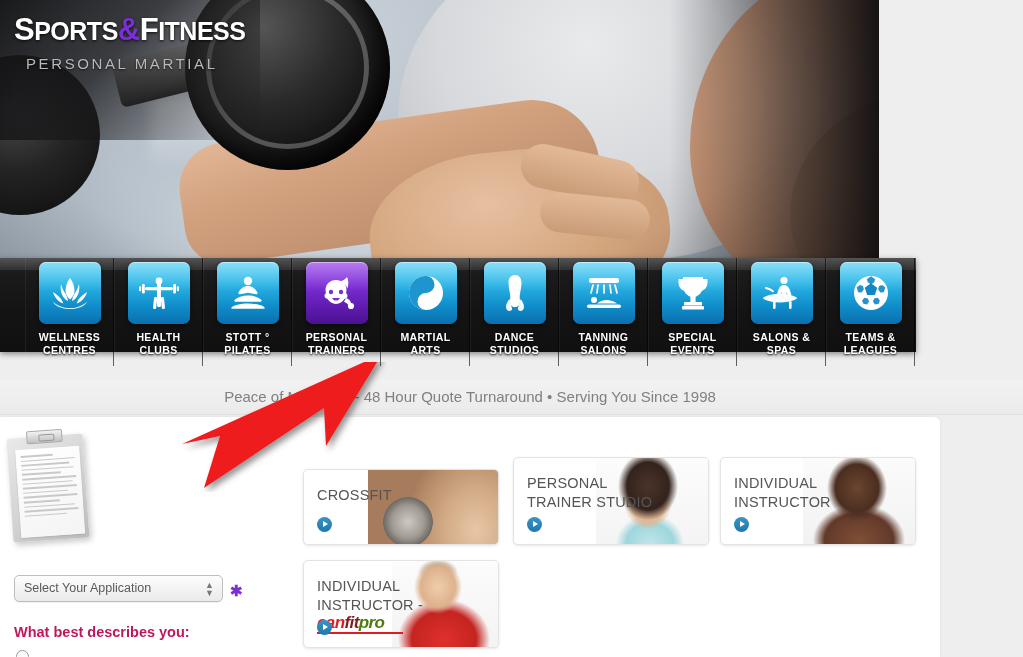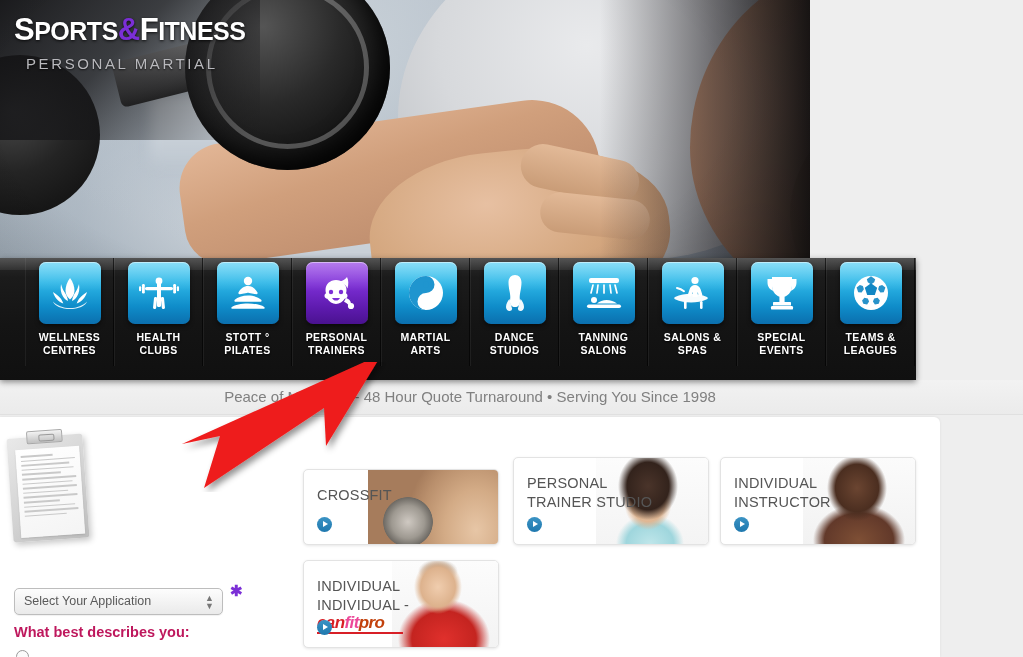--- a/index.html
+++ b/index.html
@@ -7,21 +7,21 @@
     width: 1023px; height: 657px;
     overflow: hidden;
     font-family: "Liberation Sans", sans-serif;
     background: #f0f0f0;
   }
 
   #page { position: relative; width: 1023px; height: 657px; background: #eeeeee; }
 
   
   .hero {
-    position: absolute; left: 0; top: 0; width: 810px; height: 262px;
+    position: absolute; left: 0; top: 0; width: 879px; height: 262px;
     overflow: hidden; background: #1a1a1a;
   }
   .hero-photo {
     position: absolute; inset: 0;
     background:
       
       radial-gradient(ellipse 300px 200px at 300px 60px, rgba(206,214,220,0.95) 0%, rgba(186,196,206,0.6) 60%, rgba(160,172,184,0) 100%),
       radial-gradient(ellipse 260px 170px at 250px 210px, rgba(214,220,226,0.9) 0%, rgba(186,196,206,0.4) 65%, rgba(160,172,184,0) 100%),
       linear-gradient(180deg, #c4ccd4 0%, #b4bec8 40%, #9fabb6 100%);
   }
@@ -118,21 +118,21 @@
   .logo-main .small { font-size: 25px; }
   .logo-main .amp { color: #7B2FD6; }
   .logo-sub {
     margin-top: 10px; margin-left: 12px;
     font-size: 15px; color: #b9b9bd; letter-spacing: 2.6px;
     text-shadow: 0 1px 2px rgba(0,0,0,0.7);
   }
 
   
   .navbar {
-    position: absolute; left: 0; top: 258px; width: 916px; height: 122px;
+    position: absolute; left: 0; top: 258px; width: 916px; height: 94px;
     background: linear-gradient(180deg,#2b2b2b 0%, #1b1b1b 16%, #141414 55%, #101010 100%);
     z-index: 5;
     box-shadow: 0 2px 6px rgba(0,0,0,0.45);
   }
   .nav-strip-top {
     position: absolute; left:0; top:0; width: 100%; height: 12px;
     background: linear-gradient(180deg,#6a6a6a 0%, #3a3a3a 100%);
     opacity: .65;
   }
   .nav-items { position: absolute; left: 25px; top: 0; display: flex; }
@@ -211,21 +211,21 @@
 
   .app-heading {
     position: absolute; left: 100px; top: 26px; width: 150px;
     font-size: 17.5px; font-weight: bold; color: #5C22A8;
     line-height: 21px; letter-spacing: .2px;
   }
   .app-desc {
     position: absolute; left: 100px; top: 78px; width: 148px;
     font-size: 13.5px; color: #6c6c6c; line-height: 19px;
   }
-  .select-wrap { position: absolute; left: 14px; top: 171px; }
+  .select-wrap { position: absolute; left: 14px; top: 158px; }
   .app-select {
     width: 209px; height: 27px;
     background: linear-gradient(180deg,#fdfdfd 0%,#eaeaea 100%);
     border: 1px solid #bdbdbd; border-radius: 5px;
     font-size: 12.5px; color: #5a5a5a;
     padding: 0 24px 0 9px; line-height: 25px;
     position: relative; cursor: pointer;
     box-shadow: 0 1px 1px rgba(0,0,0,0.06);
   }
   .select-arrows {
@@ -271,22 +271,22 @@
     content:""; position:absolute; left: 5.5px; top: 3.7px;
     border-left: 5px solid #fff;
     border-top: 3.6px solid transparent; border-bottom: 3.6px solid transparent;
   }
   .canfitpro {
     position: absolute; left: 13px; top: 52px; z-index: 3;
     font-size: 17px; font-weight: bold; font-style: italic;
     letter-spacing: -0.6px;
   }
   .cfp-can { color: #d81f26; }
-  .cfp-fit { color: #ec4899; }
-  .cfp-pro { color: #c2410c; }
+  .cfp-fit { color: #7f1d1d; }
+  .cfp-pro { color: #4d7c0f; }
   .cfp-underline {
     position: absolute; left: 13px; top: 71px; width: 86px; height: 2px;
     background: #d81f26; z-index: 3;
   }
 
   
   .ph-crossfit {
     width: 130px;
     background:
       radial-gradient(circle 34px at 40px 52px, #cfc9c2 0%, #9e9991 48%, #6e6a64 72%, rgba(110,106,100,0) 74%),
@@ -457,47 +457,47 @@
                 <circle cx="11" cy="24" r="3"></circle>
                 <path d="M14 27.5c2.5-2.2 6-3.4 9.5-3.4 4 0 7.6 1.3 10.5 3.4H14z"></path>
                 <rect x="4" y="28.5" width="34" height="3.6" rx="1.8"></rect>
               </g>
             </svg>
           </div>
           <div class="nav-label"><span>TANNING</span><br><span>SALONS</span></div>
         </div>
         <div class="nav-item">
           <div class="nav-icon">
+            <svg width="36" height="38" viewBox="0 0 36 38">
+              <g fill="#fff">
+                <path d="M8 3h20v9c0 6-4.5 11-10 11S8 18 8 12V3z"></path>
+                <path d="M8 5H3.5v3.5C3.5 12.8 6 16 9.6 16.8 8.6 15.4 8 13.7 8 11.8V5z"></path>
+                <path d="M28 5h4.5v3.5c0 4.3-2.5 7.5-6.1 8.3 1-1.4 1.6-3.1 1.6-5V5z"></path>
+                <rect x="15.4" y="22" width="5.2" height="6"></rect>
+                <path d="M10 28h16c.6 0 1 .4 1 1v2.5H9V29c0-.6.4-1 1-1z"></path>
+                <rect x="7" y="32" width="22" height="3.6" rx="1.2"></rect>
+              </g>
+            </svg>
+          </div>
+          <div class="nav-label"><span>SPECIAL</span><br><span>EVENTS</span></div>
+        </div>
+        <div class="nav-item">
+          <div class="nav-icon">
             <svg width="42" height="34" viewBox="0 0 42 34">
               <g fill="#fff">
                 <circle cx="23" cy="4.5" r="3.6"></circle>
                 <path d="M23 9c-2.6 0-4.6 1.7-5.4 4.2l-1.6 5c-.3 1 .3 2 1.3 2.2 1 .2 2-.4 2.3-1.4l1-3.2V21h5v-5.2l1 3.2c.3 1 1.3 1.6 2.3 1.4 1-.2 1.6-1.2 1.3-2.2l-1.6-5C27.6 10.7 25.6 9 23 9z"></path>
                 <path d="M3 21c5-2.2 10.5-3.2 16-3.2s11 1 16 3.2c1 .4 1 1.9 0 2.3-5 2.2-10.5 3.2-16 3.2s-11-1-16-3.2c-1-.4-1-1.9 0-2.3z" opacity=".97"></path>
                 <rect x="12" y="25" width="2.6" height="8" rx="1.3"></rect>
                 <rect x="28" y="25" width="2.6" height="8" rx="1.3"></rect>
                 <path d="M5 12c2.5.5 5 1.6 7 3.2" stroke="#fff" stroke-width="2" fill="none" stroke-linecap="round"></path>
               </g>
             </svg>
           </div>
           <div class="nav-label"><span>SALONS &amp;</span><br><span>SPAS</span></div>
-        </div>
-        <div class="nav-item">
-          <div class="nav-icon">
-            <svg width="36" height="38" viewBox="0 0 36 38">
-              <g fill="#fff">
-                <path d="M8 3h20v9c0 6-4.5 11-10 11S8 18 8 12V3z"></path>
-                <path d="M8 5H3.5v3.5C3.5 12.8 6 16 9.6 16.8 8.6 15.4 8 13.7 8 11.8V5z"></path>
-                <path d="M28 5h4.5v3.5c0 4.3-2.5 7.5-6.1 8.3 1-1.4 1.6-3.1 1.6-5V5z"></path>
-                <rect x="15.4" y="22" width="5.2" height="6"></rect>
-                <path d="M10 28h16c.6 0 1 .4 1 1v2.5H9V29c0-.6.4-1 1-1z"></path>
-                <rect x="7" y="32" width="22" height="3.6" rx="1.2"></rect>
-              </g>
-            </svg>
-          </div>
-          <div class="nav-label"><span>SPECIAL</span><br><span>EVENTS</span></div>
         </div>
         <div class="nav-item">
           <div class="nav-icon">
             <svg width="38" height="38" viewBox="0 0 38 38">
               <circle cx="19" cy="19" r="17" fill="#fff"></circle>
               <g fill="#1187c4">
                 <path d="M19 9.2l6.2 4.5-2.4 7.3h-7.6l-2.4-7.3z"></path>
                 <path d="M19 2.2l4.2 3-1 3.1-3.2 2.3-3.2-2.3-1-3.1z" opacity=".9"></path>
                 <path d="M4.6 13.4l3.3-2.5 3 1.1 1 3.3-2.3 3.1-3.4-.2z" opacity=".9"></path>
                 <path d="M33.4 13.4l-1.6 4.8-3.4.2-2.3-3.1 1-3.3 3-1.1z" opacity=".9"></path>
@@ -563,21 +563,21 @@
           <div class="card-title"><span>PERSONAL</span><br><span>TRAINER STUDIO</span></div>
           <div class="play-btn"></div>
         </div>
         <div class="card" style="left: 417px; top: 0px; width: 196px; height: 88px;">
           <div class="card-photo ph-instructor"></div>
           <div class="card-title"><span>INDIVIDUAL</span><br><span>INSTRUCTOR</span></div>
           <div class="play-btn"></div>
         </div>
         <div class="card" style="left: 0px; top: 103px; width: 196px; height: 88px;">
           <div class="card-photo ph-canfit"></div>
-          <div class="card-title"><span>INDIVIDUAL</span><br><span>INDIVIDUAL -</span></div>
+          <div class="card-title"><span>INDIVIDUAL</span><br><span>INSTRUCTOR -</span></div>
           <div class="canfitpro"><span class="cfp-can">can</span><span class="cfp-fit">fit</span><span class="cfp-pro">pro</span></div>
           <div class="cfp-underline"></div>
           <div class="play-btn"></div>
         </div>
       </div>
   </div>
 
   <svg class="red-arrow" viewBox="0 0 210 130">
     <defs>
       <filter id="ashadow" x="-30%" y="-30%" width="180%" height="180%">

